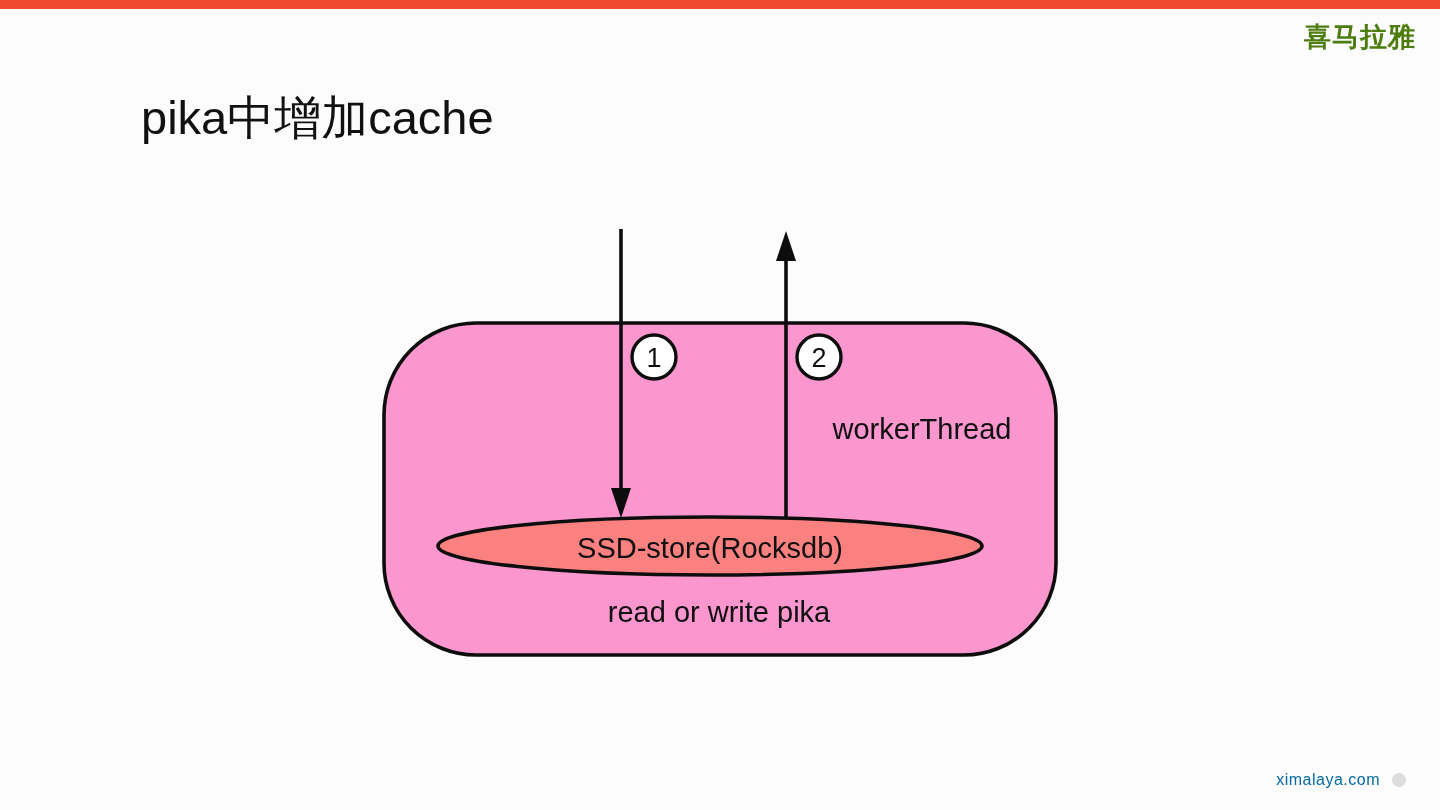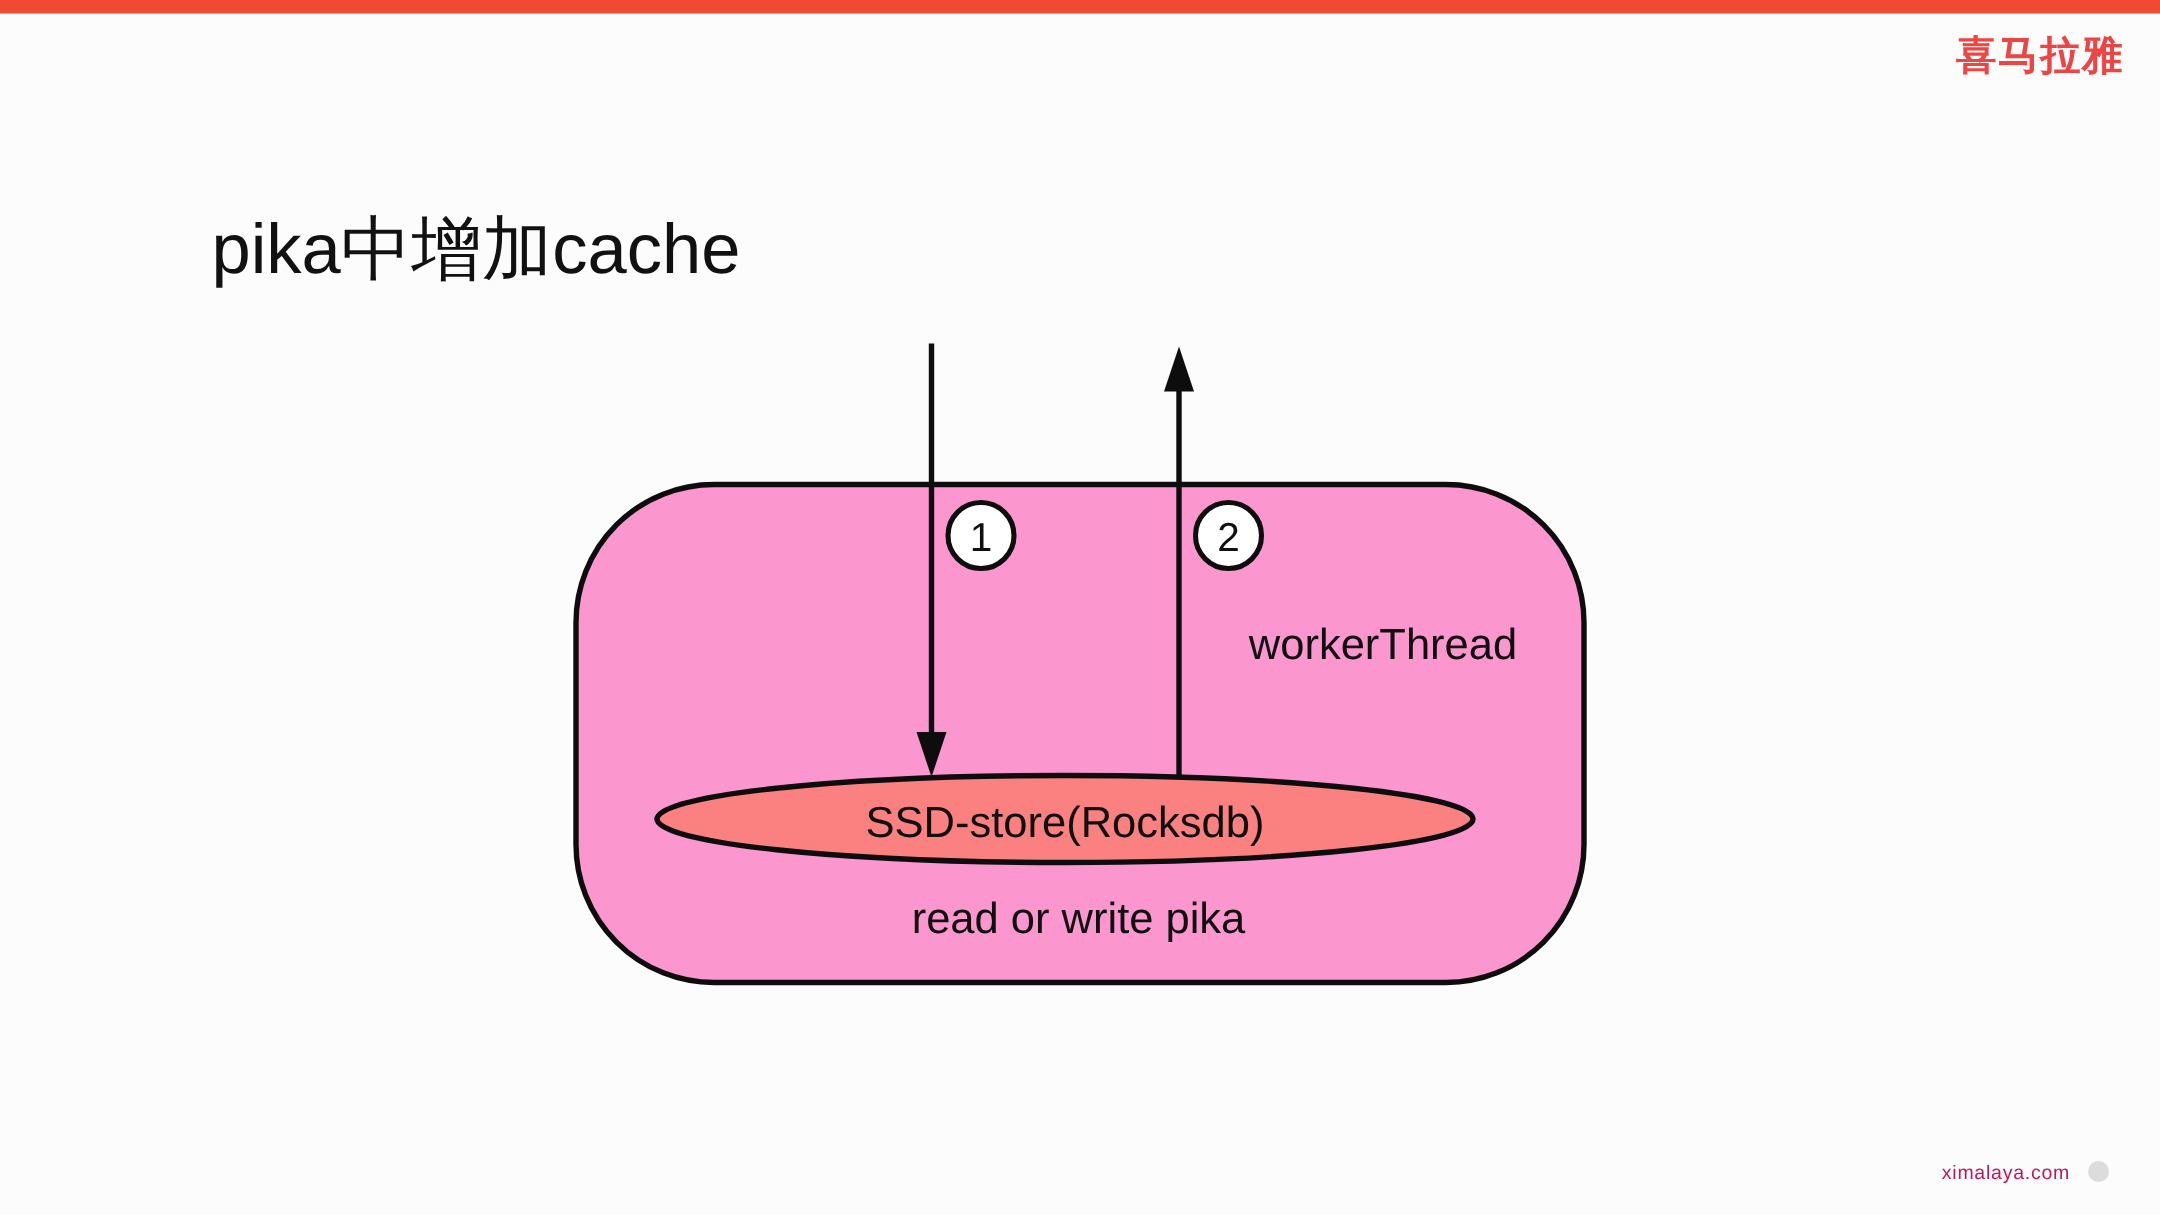--- a/index.html
+++ b/index.html
@@ -32,36 +32,36 @@
     background: #f04a32;
   }
 
   
   .wm-top {
     position: absolute;
     right: 24px;
     top: 24px;
     font-size: 27px;
     font-weight: 700;
-    color: #ef4444;
+    color: #4d7c0f;
     letter-spacing: 1px;
     line-height: 1;
     white-space: nowrap;
   }
   .wm-bottom {
     position: absolute;
     right: 34px;
     bottom: 22px;
     display: flex;
     align-items: center;
     gap: 12px;
   }
   .wm-bottom-text {
-    font-size: 13px;
-    color: #be185d;
+    font-size: 16px;
+    color: #0369a1;
     letter-spacing: 0.5px;
     line-height: 1;
     white-space: nowrap;
   }
   .wm-dot {
     width: 14px;
     height: 14px;
     border-radius: 50%;
     background: #dcdcdc;
     display: block;
@@ -70,21 +70,20 @@
   
   .title {
     position: absolute;
     left: 141px;
     top: 92px;
     font-size: 47px;
     font-weight: 400;
     color: #111111;
     line-height: 1.1;
     white-space: nowrap;
-    margin-top: 48px;
   }
   .subtitle {
     position: absolute;
     left: 567px;
     top: 102px;
     font-size: 35px;
     font-weight: 400;
     color: #111111;
     line-height: 1.1;
     white-space: nowrap;

